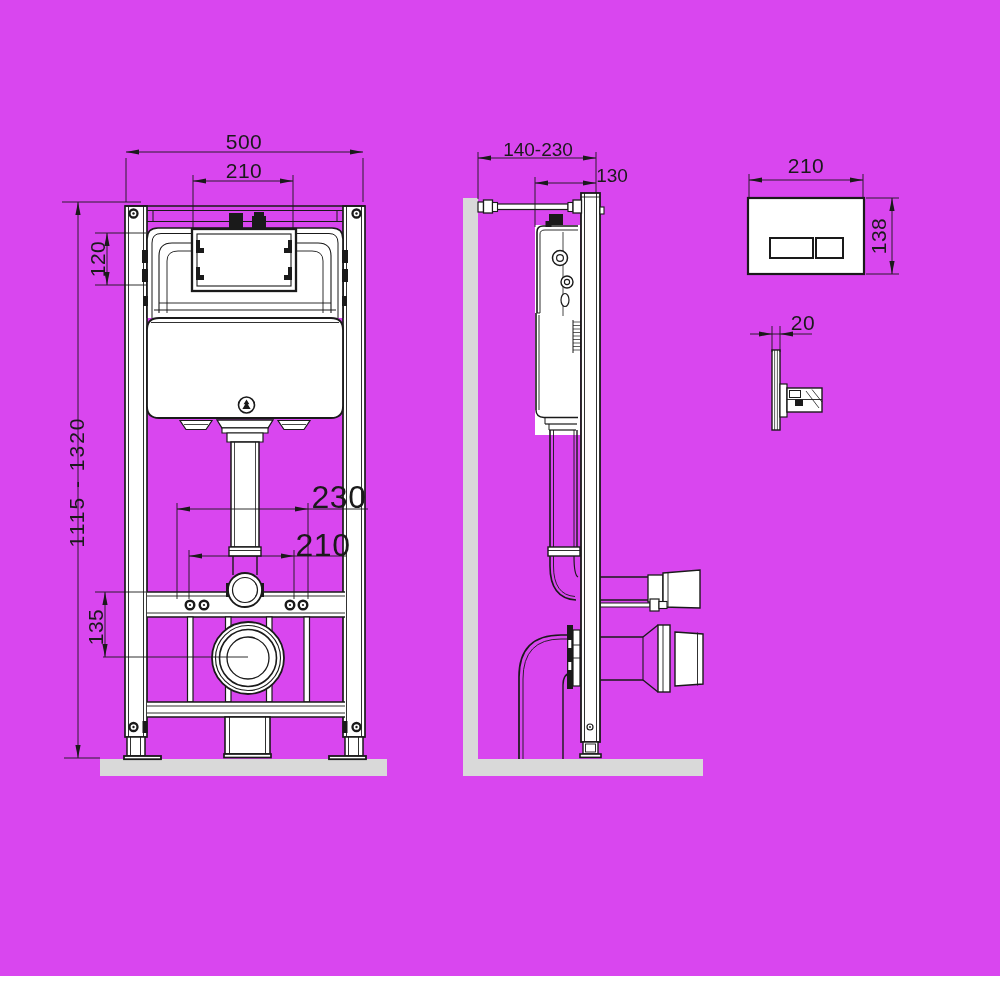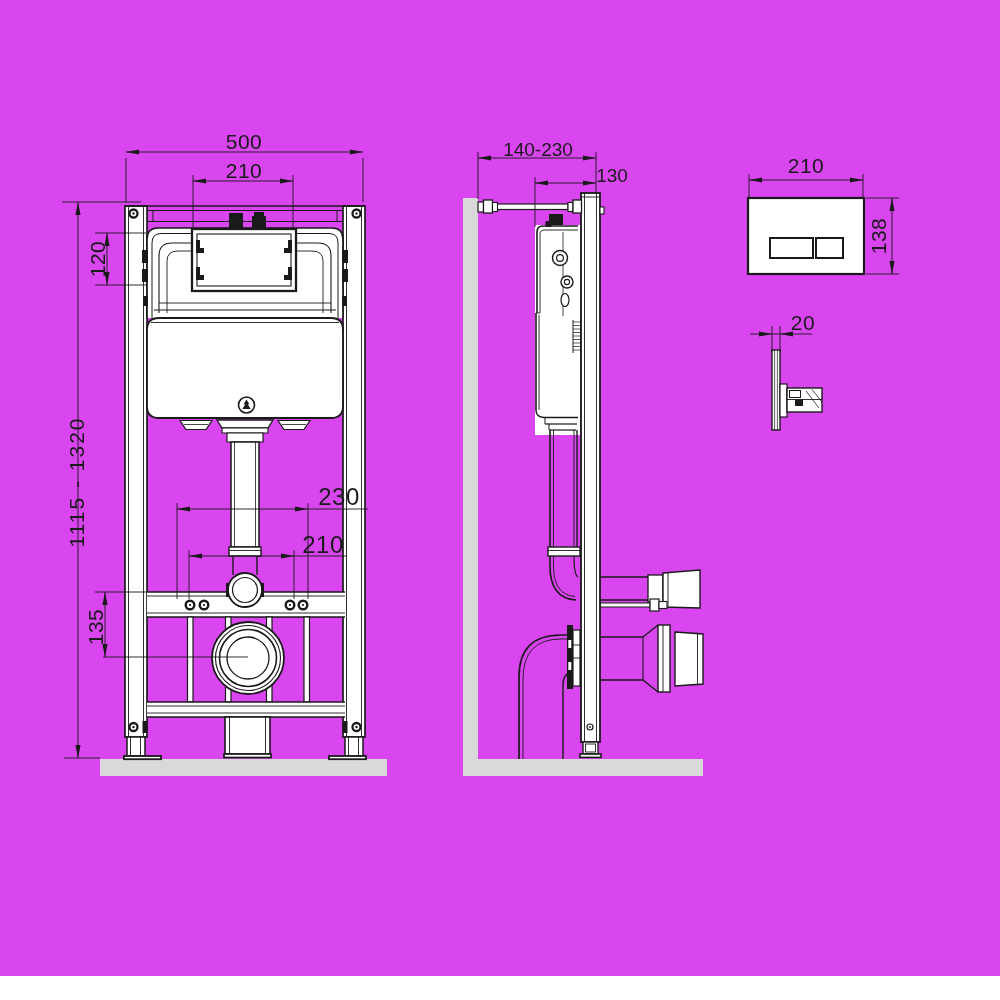--- a/index.html
+++ b/index.html
@@ -8,21 +8,21 @@
   svg{position:absolute;left:0;top:0;}
   .ln{stroke:#1a1a1a;fill:none;}
   .wt{stroke:#1a1a1a;fill:#ffffff;}
   .bk{fill:#1a1a1a;stroke:none;}
   .gy{fill:#d9d9d9;stroke:none;}
   .dim-label{position:absolute;color:#1a1a1a;white-space:nowrap;
              transform:translate(-50%,-50%);line-height:1;}
   .dim-label.v{transform:translate(-50%,-50%) rotate(-90deg);}
   .f19{font-size:19px;text-align:right;}
   .f21{font-size:21px;letter-spacing:.5px;}
-  .f24{font-size:24px;letter-spacing:.5px;}
+  .f24{font-size:32px;letter-spacing:.5px;}
   .ls2{letter-spacing:2px;}
 </style>
 </head>
 <body>
 
 <div id="canvas">
 
 <svg width="1000" height="1000" viewBox="0 0 1000 1000">
 
   <g>

